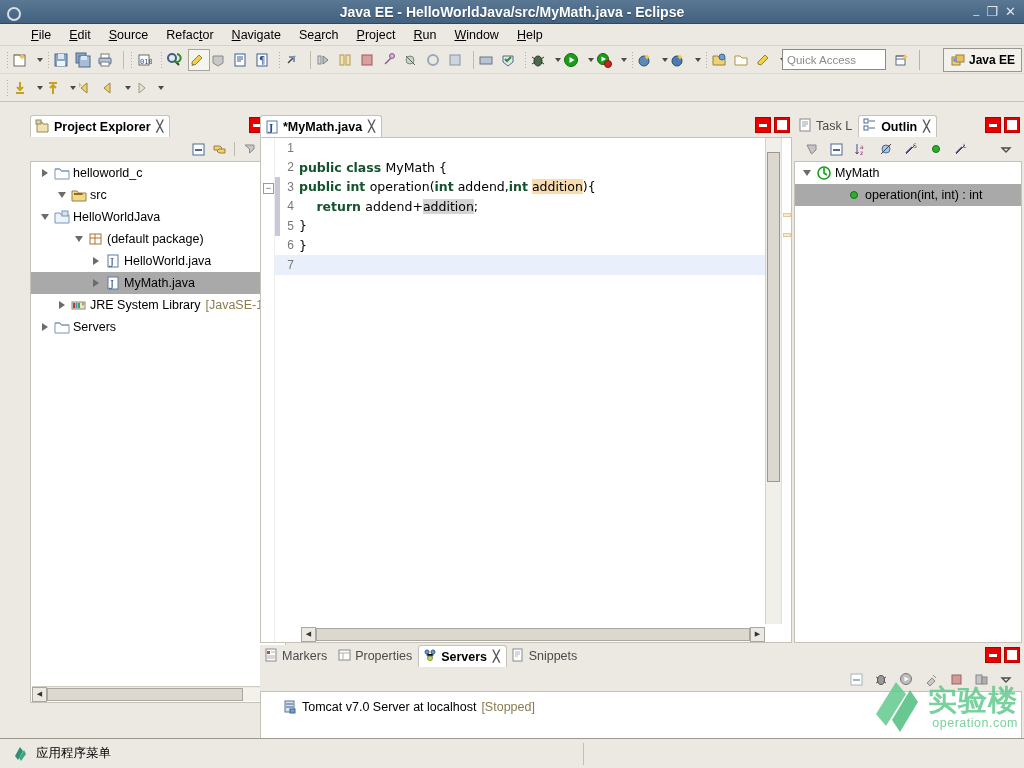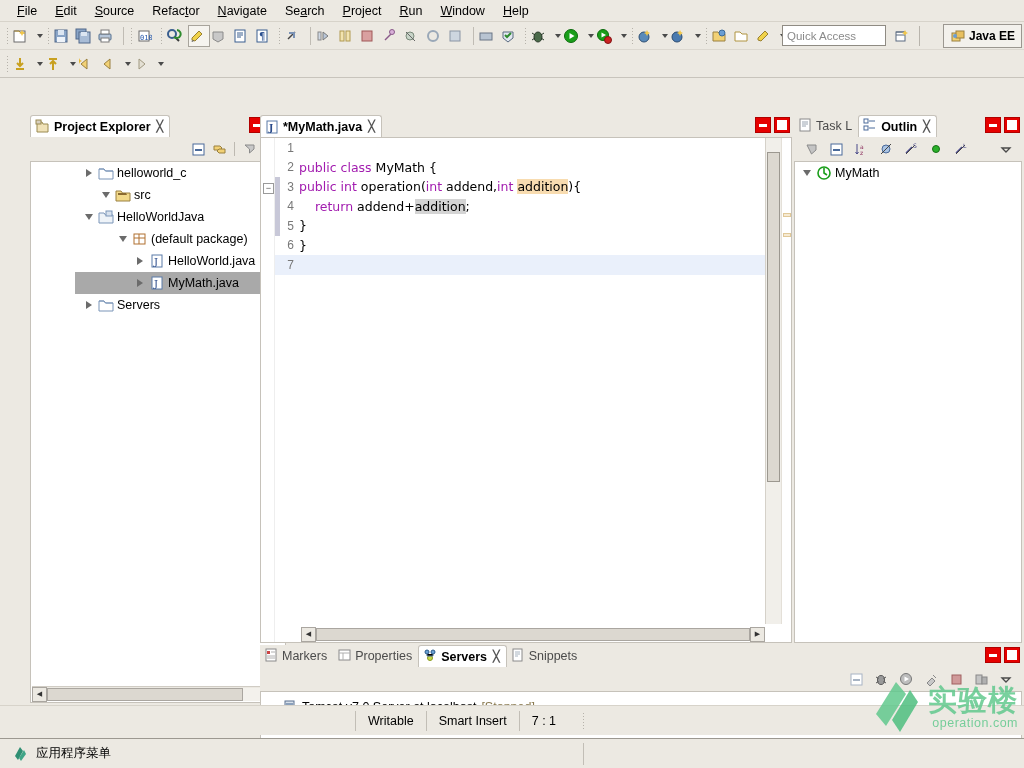--- a/index.html
+++ b/index.html
@@ -40,21 +40,21 @@
   .win-btns {
     margin-left: auto; display: flex; align-items: center;
     gap: 7px; padding-right: 8px; z-index: 2;
   }
   .win-btn { color: #dfe6ec; font-size: 13px; line-height: 1; cursor: default; }
   .win-btn.min { font-size: 11px; position: relative; top: 3px; }
 
   
   .menubar {
     height: 22px; background: #ece9e2;
-    display: flex; align-items: center; padding-left: 8px;
+    display: flex; align-items: center; padding-left: 22px;
     border-bottom: 1px solid #d7d3ca;
   }
   .menu-item {
     padding: 2px 9px; font-size: 12.5px; color: #000;
     cursor: default;
   }
   .menu-item u { text-decoration: underline; }
 
   
   .toolbar {
@@ -165,21 +165,21 @@
     align-items: center; justify-content: center; cursor: default;
   }
   .vt-sep { width: 1px; height: 14px; background: #bdb9b1; margin: 0 3px; }
   .view-body {
     background: #ffffff; border: 1px solid #c6c2ba;
     overflow: hidden; position: relative;
   }
 
   
   #project-explorer { left: 2px; top: 2px; width: 256px; height: 588px; margin-left: 28px; }
-  #pe-body { position: absolute; left: 0; top: 46px; width: 256px; height: 542px; padding-left: 44px; }
+  #pe-body { position: absolute; left: 0; top: 46px; width: 256px; height: 542px; }
   .tree-row {
     display: flex; align-items: center; height: 22px;
     padding-left: 4px; font-size: 12.5px; cursor: default;
     white-space: nowrap;
   }
   .tree-row.sel { background: #a9a9a9; color: #000; }
   .twisty {
     width: 16px; height: 16px; display: flex;
     align-items: center; justify-content: center; flex: 0 0 16px;
   }
@@ -232,21 +232,21 @@
   .code-line {
     height: 19.5px; display: flex; align-items: center;
     white-space: pre; position: relative;
   }
   .code-line.current { background: #eaf0fb; }
   .ln {
     width: 24px; text-align: right; color: #787878;
     font-size: 12px; flex: 0 0 24px; padding-right: 5px;
     font-family: "Liberation Sans", sans-serif;
   }
-  .kw { color: #a21caf; font-weight: normal; }
+  .kw { color: #14532d; font-weight: bold; }
   .plain { color: #000; }
   .occ { background: #f8dcb0; }
   .sel-tok { background: #d4d4d4; }
   .changebar {
     position: absolute; left: 0; width: 5px;
     background: #c8c8d8;
   }
   .ed-vscroll {
     position: absolute; right: 10px; top: 0; width: 16px; bottom: 18px;
     background: #f1efea; border-left: 1px solid #d5d1c9;
@@ -338,20 +338,29 @@
   .wm-en {
     font-size: 12.5px; color: #62c98e; letter-spacing: .5px;
     text-align: right; margin-top: 2px;
   }
 </style>
 </head>
 <body>
 
 <div id="app">
 
+  <div class="titlebar">
+    <div class="title-icon"></div>
+    <div class="title-text">Java EE - HelloWorldJava/src/MyMath.java - Eclipse</div>
+    <div class="win-btns">
+      <span class="win-btn min">–</span>
+      <span class="win-btn">❐</span>
+      <span class="win-btn">✕</span>
+    </div>
+  </div>
 
   <div class="menubar" id="menubar">
       <div class="menu-item"><u>F</u>ile</div>
       <div class="menu-item"><u>E</u>dit</div>
       <div class="menu-item"><u>S</u>ource</div>
       <div class="menu-item">Refac<u>t</u>or</div>
       <div class="menu-item"><u>N</u>avigate</div>
       <div class="menu-item">Se<u>a</u>rch</div>
       <div class="menu-item"><u>P</u>roject</div>
       <div class="menu-item"><u>R</u>un</div>
@@ -720,20 +729,34 @@
             <div class="tree-row sel" style="padding-left: 57px;">
               <span class="twisty closed"></span>
               <span class="tree-ico">
                 <svg width="16" height="14">
                   <rect x="3" y="1" width="10" height="12" fill="#fff" stroke="#5a7aa8"></rect>
                   <text x="5" y="11" font-size="10" fill="#2a4a8a" font-family="DejaVu Serif">J</text>
                 </svg>
               </span>
               <span class="tree-label">MyMath.java</span>
             </div>
+            <div class="tree-row" style="padding-left: 23px;">
+              <span class="twisty closed"></span>
+              <span class="tree-ico">
+                <svg width="18" height="14">
+                  <rect x="2" y="4" width="13" height="7" fill="#e8e4da" stroke="#8a8a7a"></rect>
+                  <rect x="3" y="5" width="2" height="5" fill="#cc3333"></rect>
+                  <rect x="5.5" y="5" width="2" height="5" fill="#3399cc"></rect>
+                  <rect x="8" y="5" width="2" height="5" fill="#33aa55"></rect>
+                  <path d="M12 4l3 2-3 2z" fill="#c8a030"></path>
+                </svg>
+              </span>
+              <span class="tree-label">JRE System Library</span>
+              <span class="tree-dim">[JavaSE-1.7]</span>
+            </div>
             <div class="tree-row" style="padding-left: 6px;">
               <span class="twisty closed"></span>
               <span class="tree-ico">
                 <svg width="16" height="14">
                   <path d="M1 3h5l1.5 2H15v8H1z" fill="#fff" stroke="#7a95b8"></path>
                   <path d="M1 3h5l1.5 2H15" fill="none" stroke="#7a95b8"></path>
                 </svg>
               </span>
               <span class="tree-label">Servers</span>
             </div>
@@ -870,20 +893,29 @@
         <div id="ol-items">
             <div class="ol-row" style="padding-left: 4px;">
               <span class="twisty open"></span>
               <span class="tree-ico">
                 <svg width="16" height="16">
                   <circle cx="8" cy="8" r="6" fill="#fff" stroke="#1a9e1a" stroke-width="1.6"></circle>
                   <path d="M8 3v5l3 2" stroke="#1a9e1a" stroke-width="1.6" fill="none"></path>
                 </svg>
               </span>
               <span class="tree-label">MyMath</span>
+            </div>
+            <div class="ol-row sel" style="padding-left: 34px;">
+              <span class="twisty none"></span>
+              <span class="tree-ico">
+                <svg width="16" height="16">
+                  <circle cx="8" cy="8" r="3.5" fill="#2ab02a" stroke="#0f700f"></circle>
+                </svg>
+              </span>
+              <span class="tree-label">operation(int, int) : int</span>
             </div>
           </div>
       </div>
     </div>
 
     <div class="view" id="bottom-panel">
       <div class="view-tabs" id="bp-tabs">
         <div class="view-tab unsel">
             <span><svg width="14" height="14">
                 <rect x="2" y="1" width="10" height="12" fill="#fff" stroke="#8a8a8a"></rect>
@@ -972,26 +1004,20 @@
               <rect x="7" y="9" width="5" height="4" fill="#6a9ed4" stroke="#3a6a9a"></rect>
             </svg>
           <span>Tomcat v7.0 Server at localhost</span>
           <span class="server-status">[Stopped]</span>
         </div>
       </div>
     </div>
 
   </div>
 
-  <div class="statusbar">
-    <div class="sb-cell first">Writable</div>
-    <div class="sb-cell">Smart Insert</div>
-    <div class="sb-cell">7 : 1</div>
-    <div class="sb-dots"></div>
-  </div>
 
   <div class="watermark">
     <svg width="52" height="56">
       <path d="M26 2 L6 34 L16 46 L36 14 Z" fill="#62c98e"></path>
       <path d="M40 10 L22 40 L30 52 L48 22 Z" fill="#4fbf80"></path>
     </svg>
     <div class="wm-text">
       <span class="wm-cn">实验楼</span>
       <span class="wm-en">operation.com</span>
     </div>

